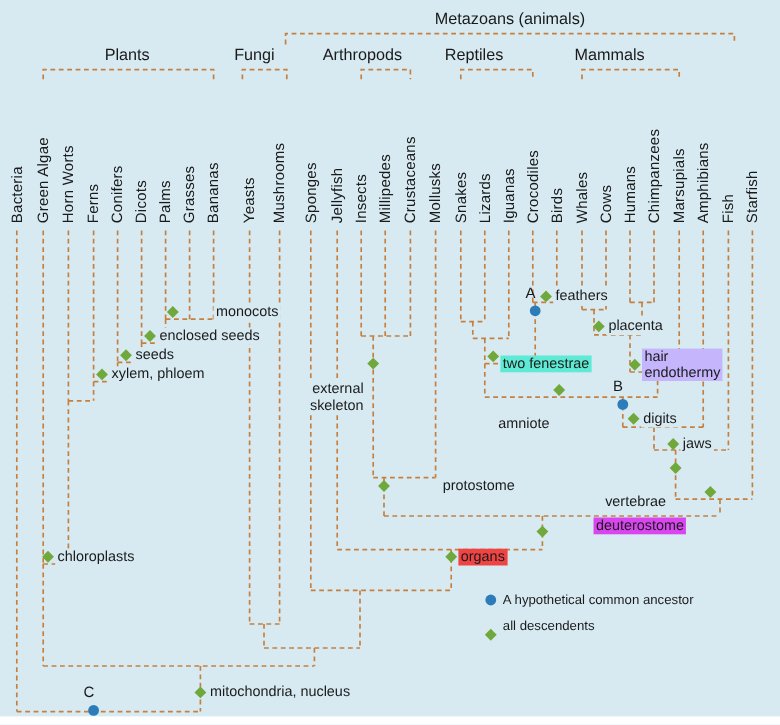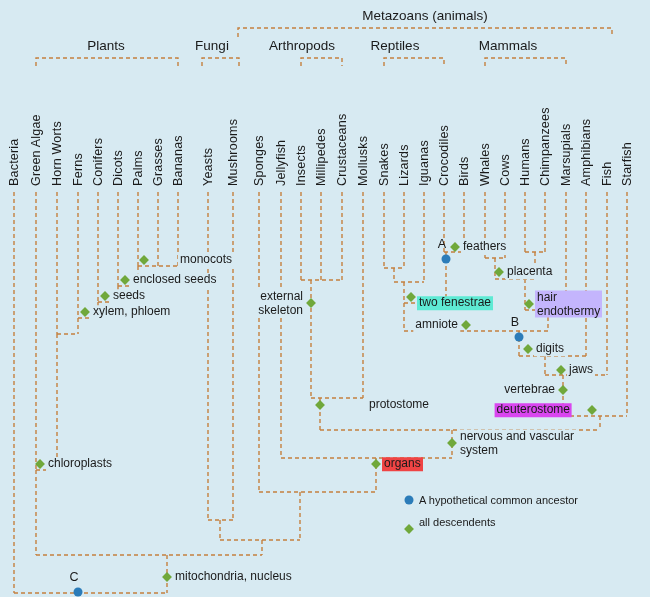--- a/index.html
+++ b/index.html
@@ -15,21 +15,21 @@
   }
   .group-label {
     position:absolute; transform:translateX(-50%);
     font-size:13.5px; white-space:nowrap;
   }
   .char {
     position:absolute; font-size:12px; line-height:13.5px;
     padding:0 2px; white-space:nowrap;
   }
   .char.right { transform:translateY(-50%); text-align:left; }
-  .char.left  { transform:translate(-100%,-50%); text-align:right; }
+  .char.left  { transform:translate(-100%,-50%); text-align:right;margin-top:28px; }
   .diamond {
     position:absolute; width:7px; height:7px;
     transform:translate(-50%,-50%) rotate(45deg);
   }
   .dot {
     position:absolute; width:9px; height:9px; border-radius:50%;
     transform:translate(-50%,-50%);
   }
   .anc-label { position:absolute; font-size:12.5px; transform:translate(-50%,-100%); }
   .legend-text { position:absolute; font-size:11px; line-height:15px; white-space:nowrap; }
@@ -149,24 +149,20 @@
     </div>
     <div class="diamond" style="left: 563px; top: 390px; background: rgb(112, 168, 59);"></div>
     <div class="char left" style="left: 557px; top: 390px; background: rgb(215, 234, 242);">
       <div>vertebrae</div>
     </div>
     <div class="diamond" style="left: 592px; top: 410px; background: rgb(112, 168, 59);"></div>
     <div class="char left" style="left: 572px; top: 410px; background: #d946ef;">
       <div>deuterostome</div>
     </div>
     <div class="diamond" style="left: 452px; top: 443px; background: rgb(112, 168, 59);"></div>
-    <div class="char right" style="left: 458px; top: 443px; background: rgb(215, 234, 242);">
-      <div>nervous and vascular</div>
-      <div>system</div>
-    </div>
     <div class="diamond" style="left: 376px; top: 464px; background: rgb(112, 168, 59);"></div>
     <div class="char right" style="left: 382px; top: 464px; background: #ef4444;">
       <div>organs</div>
     </div>
     <div class="diamond" style="left: 167px; top: 577px; background: rgb(112, 168, 59);"></div>
     <div class="char right" style="left: 173px; top: 577px; background: rgb(215, 234, 242);">
       <div>mitochondria, nucleus</div>
     </div>
     <div class="dot" style="left: 446px; top: 259px; background: rgb(43, 124, 185);"></div>
     <div class="anc-label" style="left: 442px; top: 251px;">A</div>

